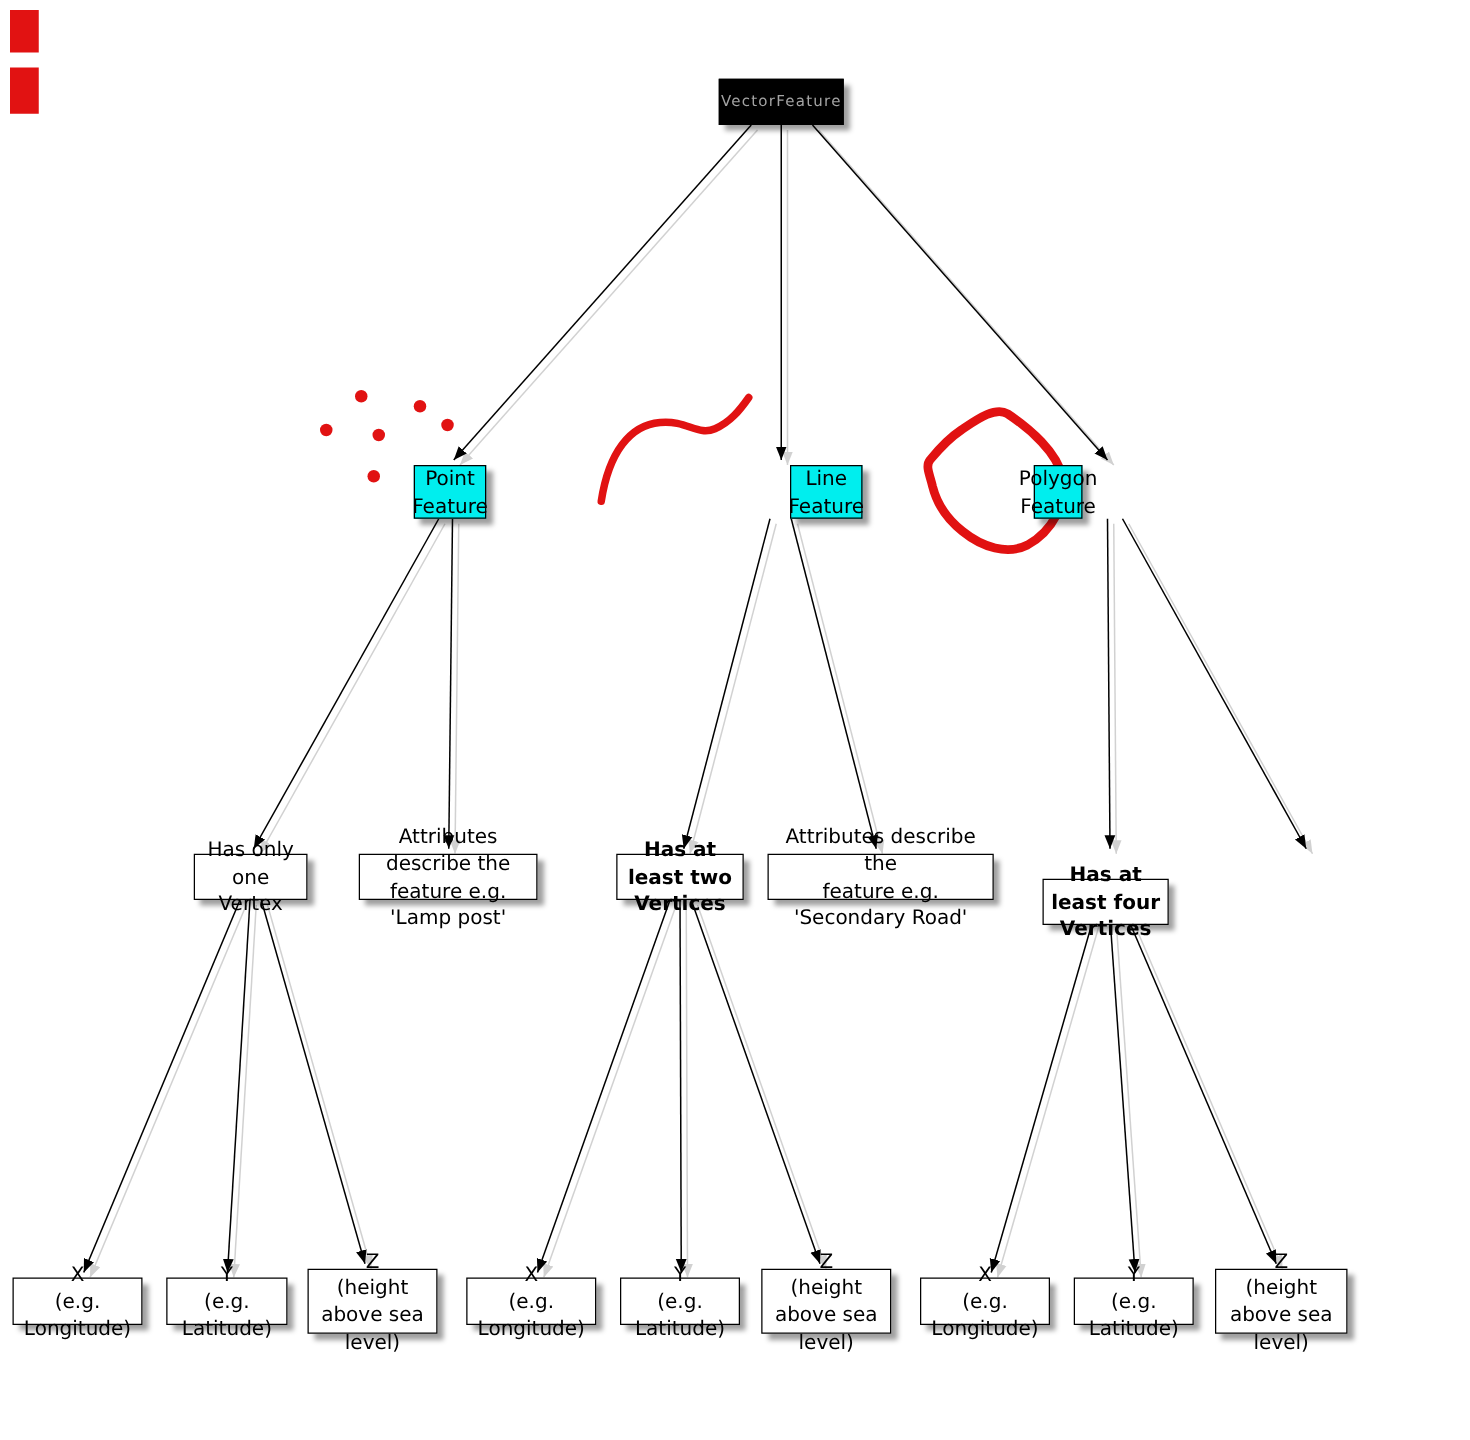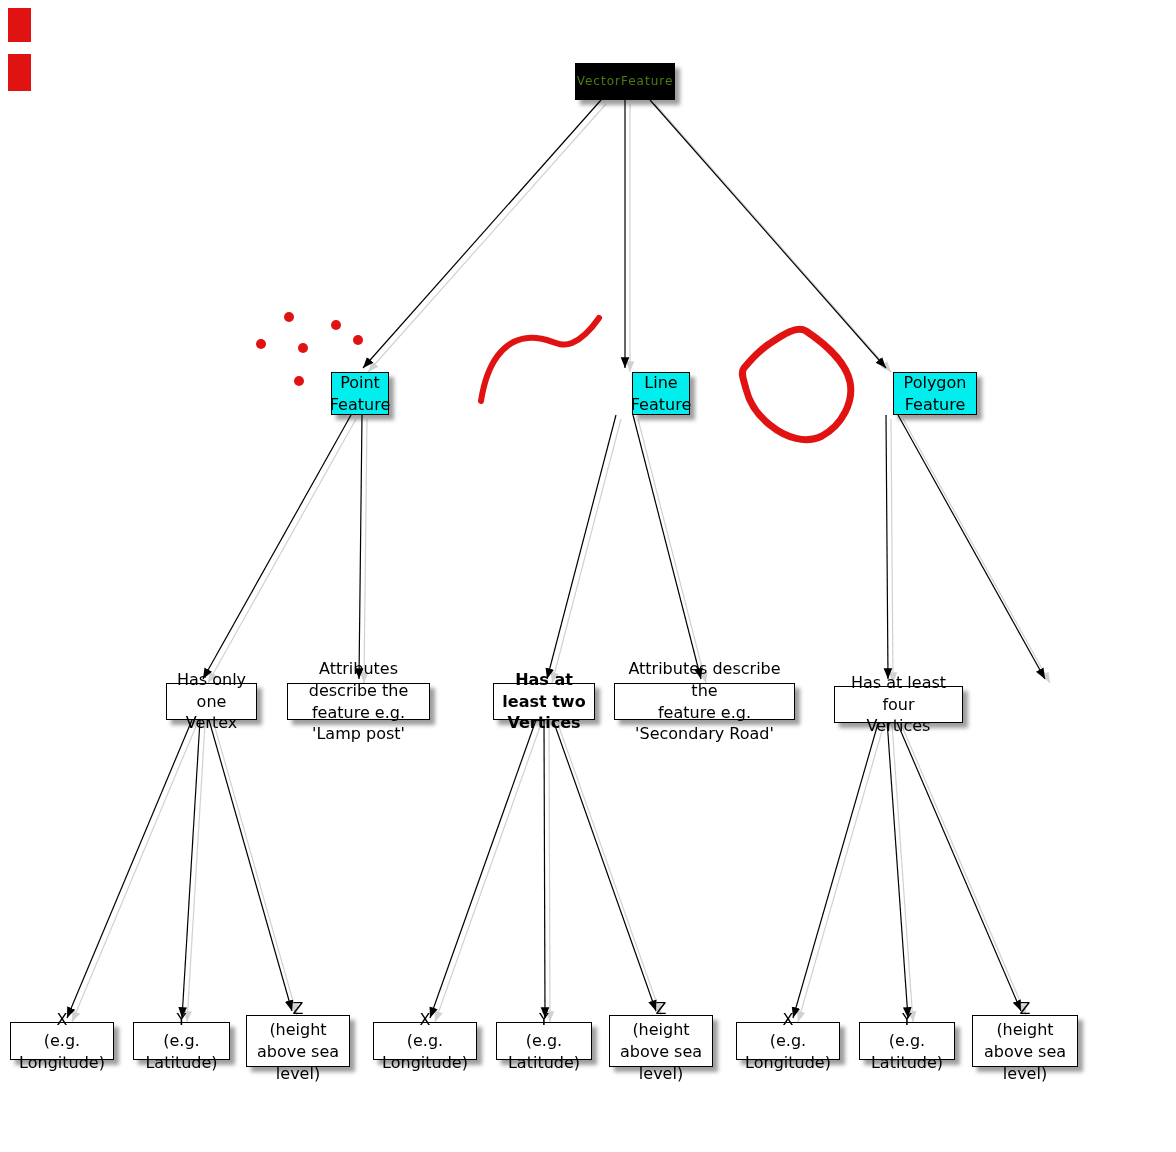--- a/index.html
+++ b/index.html
@@ -27,21 +27,21 @@
     font-size: 16px;
     line-height: 1.35;
     color: #000000;
     background: #ffffff;
     border: 1px solid #000000;
     box-shadow: 5px 5px 4px rgba(0,0,0,0.38);
     z-index: 2;
   }
   .node.root {
     background: #000000;
-    color: #4d7c0f;
+    color: #a3a3a3;
     font-size: 12px;
     letter-spacing: 1px;
   }
   .node.feature {
     background: #00eeee;
   }
 </style>
 </head>
 <body>
 
@@ -117,34 +117,34 @@
       <rect x="8" y="54" width="23" height="37"></rect>
     </g>
   </svg>
 
   <div class="node root" style="left:575px; top:63px; width:100px; height:37px;">VectorFeature</div>
 
   <div class="node feature" style="left:331px; top:372px; width:58px; height:43px;">Point
 Feature</div>
   <div class="node feature" style="left:596px; top:372px; width:58px; height:43px;margin-left:36px;">Line
 Feature</div>
-  <div class="node feature" style="left:893px; top:372px; width:84px; height:43px;">Polygon
+  <div class="node feature" style="left:827px; top:372px; width:39px; height:43px;">Polygon
 Feature</div>
 
-  <div class="node" style="left:155px; top:683px; width:91px; height:37px;margin-left:11px;">Has only one
+  <div class="node" style="left:155px; top:683px; width:91px; height:37px;">Has only one
 Vertex</div>
   <div class="node" style="left:287px; top:683px; width:143px; height:37px;">Attributes describe the
 feature e.g. 'Lamp post'</div>
 
   <div class="node" style="left:493px; top:683px; width:102px; height:37px;font-weight:bold;">Has at least two
 Vertices</div>
   <div class="node" style="left:614px; top:683px; width:181px; height:37px;">Attributes describe the
 feature e.g. 'Secondary Road'</div>
 
-  <div class="node" style="left:834px; top:686px; width:129px; height:37px;">Has at least four
+  <div class="node" style="left:834px; top:703px; width:101px; height:37px;font-weight:bold;">Has at least four
 Vertices</div>
 
   <div class="node" style="left:10px; top:1022px; width:104px; height:38px;">X
 (e.g. Longitude)</div>
   <div class="node" style="left:133px; top:1022px; width:97px; height:38px;">Y
 (e.g. Latitude)</div>
   <div class="node" style="left:246px; top:1015px; width:104px; height:52px;">Z
 (height
 above sea level)</div>
 

